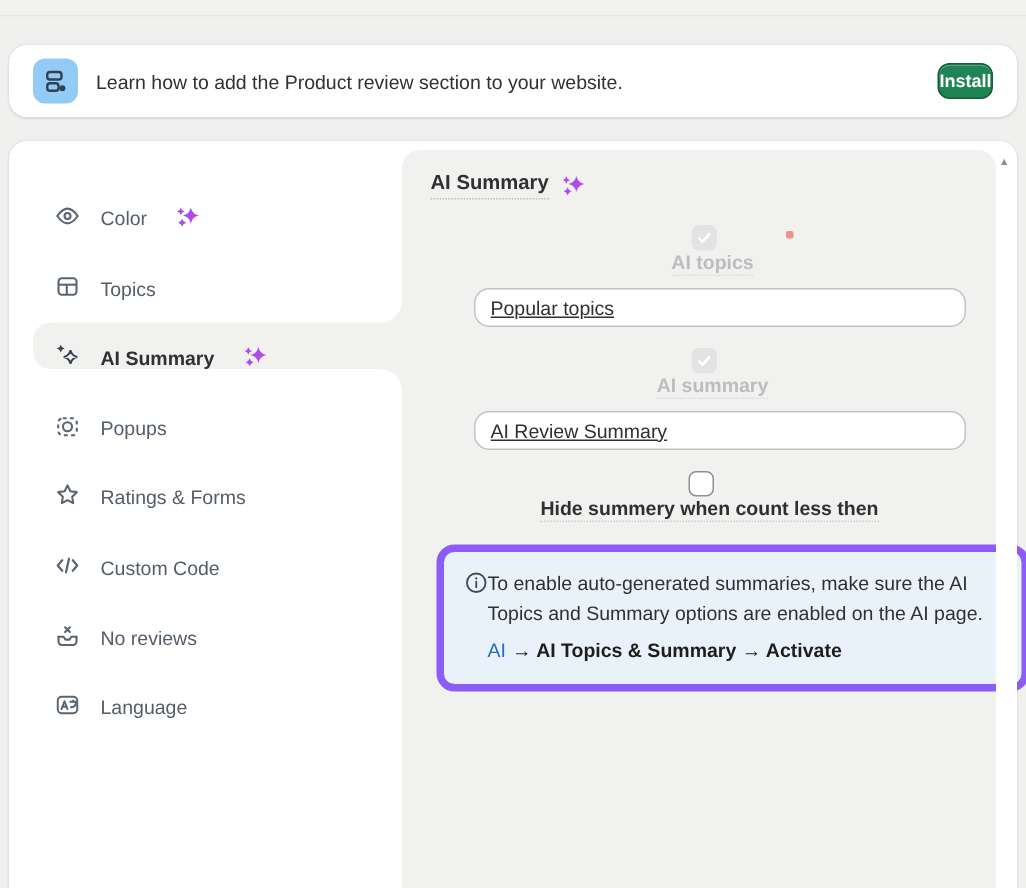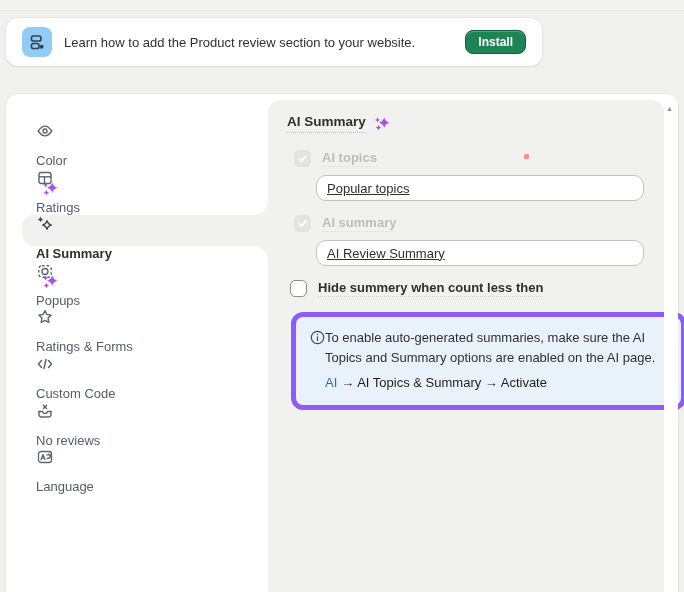--- a/index.html
+++ b/index.html
@@ -7,53 +7,52 @@
   body {
     font-family:"Liberation Sans", sans-serif;
     background:#f0f0ef;
     position:relative;
     color:#303030;
   }
   .top-strip { position:absolute; top:0; left:0; right:0; height:11px; background:#f2f2f1; border-bottom:1px solid #e7e7e6; }
 
   
   .banner {
-    position:absolute; left:6px; top:18px; width:536px; height:48px;
+    position:absolute; left:6px; top:30px; width:672px; height:48px;
     background:#ffffff; border-radius:12px;
     box-shadow:0 1px 2px rgba(0,0,0,.08), 0 0 0 1px rgba(0,0,0,.03);
     display:flex; align-items:center; padding:0 16px;
   }
   .banner-icon {
     width:30px; height:30px; border-radius:8px; background:#92cbf5;
     display:flex; align-items:center; justify-content:center; flex:none;
   }
   .banner-text { margin-left:12px; font-size:13px; color:#303030; flex:1; }
   .install-btn {
     flex:none; background:#1f8454; border:1.5px solid #145c39;
     box-shadow:inset 0 1px 0 rgba(255,255,255,.25);
     color:#fff; font-weight:bold; font-size:12px; font-family:"Liberation Sans",sans-serif;
-    padding:4px 12px; border-radius:8px; cursor:pointer;
+    padding:4px 0; border-radius:8px; cursor:pointer;
   }
 
   
   .main-card {
     position:absolute; left:6px; top:94px; width:672px; height:498px;
     background:#ffffff; border-radius:12px 12px 0 0;
     box-shadow:0 1px 2px rgba(0,0,0,.07), 0 0 0 1px rgba(0,0,0,.03);
     display:flex;
   }
 
   
   .nav { width:262px; flex:none; padding-top:28px; position:relative; }
   .nav-item {
     position:relative; height:31px; margin:0 0 15.6px 16px;
-    display:flex; align-items:flex-start; padding-left:14px; gap:13px;
+    display:flex; align-items:flex-end; padding-left:14px; gap:13px;
     font-size:13px; font-weight:500; color:#545d69; cursor:pointer;
     border-radius:12px 0 0 12px;
-    flex-direction:column;
   }
   .nav-item .nav-label { white-space:nowrap; }
   .nav-item.selected { background:#f1f1f0; color:#303030; font-weight:600; }
   .nav-item.selected::before, .nav-item.selected::after {
     content:""; position:absolute; right:0; width:14px; height:14px; pointer-events:none;
   }
   .nav-item.selected::before { top:-14px; background:radial-gradient(circle 14px at 0 0, #ffffff 13.5px, #f1f1f0 14px); }
   .nav-item.selected::after  { bottom:-14px; background:radial-gradient(circle 14px at 0 100%, #ffffff 13.5px, #f1f1f0 14px); }
   .nav-icon { width:18px; height:18px; flex:none; display:block; }
   .nav-icon svg { display:block; }
@@ -69,21 +68,21 @@
   .scroll-track { position:absolute; top:6px; right:0; bottom:0; width:14px; background:#ffffff; border-radius:0 12px 0 0; }
   .scroll-arrow { position:absolute; top:5px; left:2px; font-size:7px; color:#8d8d8d; cursor:pointer; }
 
   .panel-title-row { display:flex; align-items:center; }
   .panel-title {
     font-size:13.5px; font-weight:bold; color:#303030;
     border-bottom:1px dotted #bdbdbd; padding-bottom:3px;
   }
   .title-sparkle { margin-left:8px; width:16px; height:16px; }
 
-  .cb-row { display:flex; align-items:center; margin-top:17px; margin-left:7px; position:relative; }
+  .cb-row { display:flex; align-items:center; margin-top:17px; margin-left:7px; position:relative;flex-direction:column; }
   .cb-row.tight { margin-top:14px; }
   .checkbox {
     width:17px; height:17px; border-radius:5px; flex:none; cursor:pointer;
     display:flex; align-items:center; justify-content:center;
   }
   .checkbox.checked-disabled { background:#e3e3e3; }
   .checkbox.unchecked { background:#ffffff; border:1.7px solid #8f8f8f; }
   .cb-label { margin-left:11px; font-size:13px; font-weight:600; border-bottom:1px dotted #cfcfcf; padding-bottom:1px; }
   .cb-label.disabled { color:#bdbdbd; border-bottom-color:#dcdcdc; }
   .cb-label.dark { color:#2f2f2f; }
@@ -101,21 +100,21 @@
 
   .info-box {
     margin:15px 0 0 4px; width:395px;
     background:#e9f2fb; border:5px solid #8b5cf6; border-radius:12px;
     padding:11px 14px 12px 14px; display:flex; gap:0;
   }
   .info-icon { flex:none; margin-top:2px; }
   .info-body { font-size:13px; line-height:20px; color:#303030; }
   .info-path { margin-top:5px; }
   .info-link { color:#2a6cc4; cursor:pointer; }
-  .info-path-rest { font-weight:normal; color:#1d1d1d; margin-left:4px; }
+  .info-path-rest { font-weight:bold; color:#1d1d1d; margin-left:4px; }
 </style>
 </head>
 <body>
 
 <svg width="0" height="0" style="position:absolute">
   <defs>
     <linearGradient id="sparkleGrad" x1="0" y1="0" x2="1" y2="1">
       <stop offset="0" stop-color="#7a5cf5"></stop>
       <stop offset="0.55" stop-color="#b44ae6"></stop>
       <stop offset="1" stop-color="#e13ad2"></stop>
@@ -158,21 +157,21 @@
 
 
     <div class="nav-item">
       <span class="nav-icon">
         <svg width="18" height="18" viewBox="0 0 18 18" fill="none" stroke="#5b6572" stroke-width="1.4">
           <rect x="3" y="3.5" width="12" height="11" rx="2.2"></rect>
           <path d="M3 7.8h12"></path>
             <path d="M8.5 7.8V14.5"></path>
         </svg>
       </span>
-      <span class="nav-label">Ratings</span>
+      <span class="nav-label">Topics</span>
     </div>
 
     <div class="nav-item selected">
       <span class="nav-icon">
         <svg width="18" height="18" viewBox="0 0 18 18" fill="none" stroke="#3a4350" stroke-width="1.3">
           <path d="M11 5.5 Q11.8 9.2 15.5 10 Q11.8 10.8 11 14.5 Q10.2 10.8 6.5 10 Q10.2 9.2 11 5.5 Z"></path>
           <path fill="#3a4350" stroke="none" d="M4.5 1.8 Q5 3.9 7.1 4.4 Q5 4.9 4.5 7 Q4 4.9 1.9 4.4 Q4 3.9 4.5 1.8 Z"></path>
         </svg>
       </span>
       <span class="nav-label">AI Summary</span>

